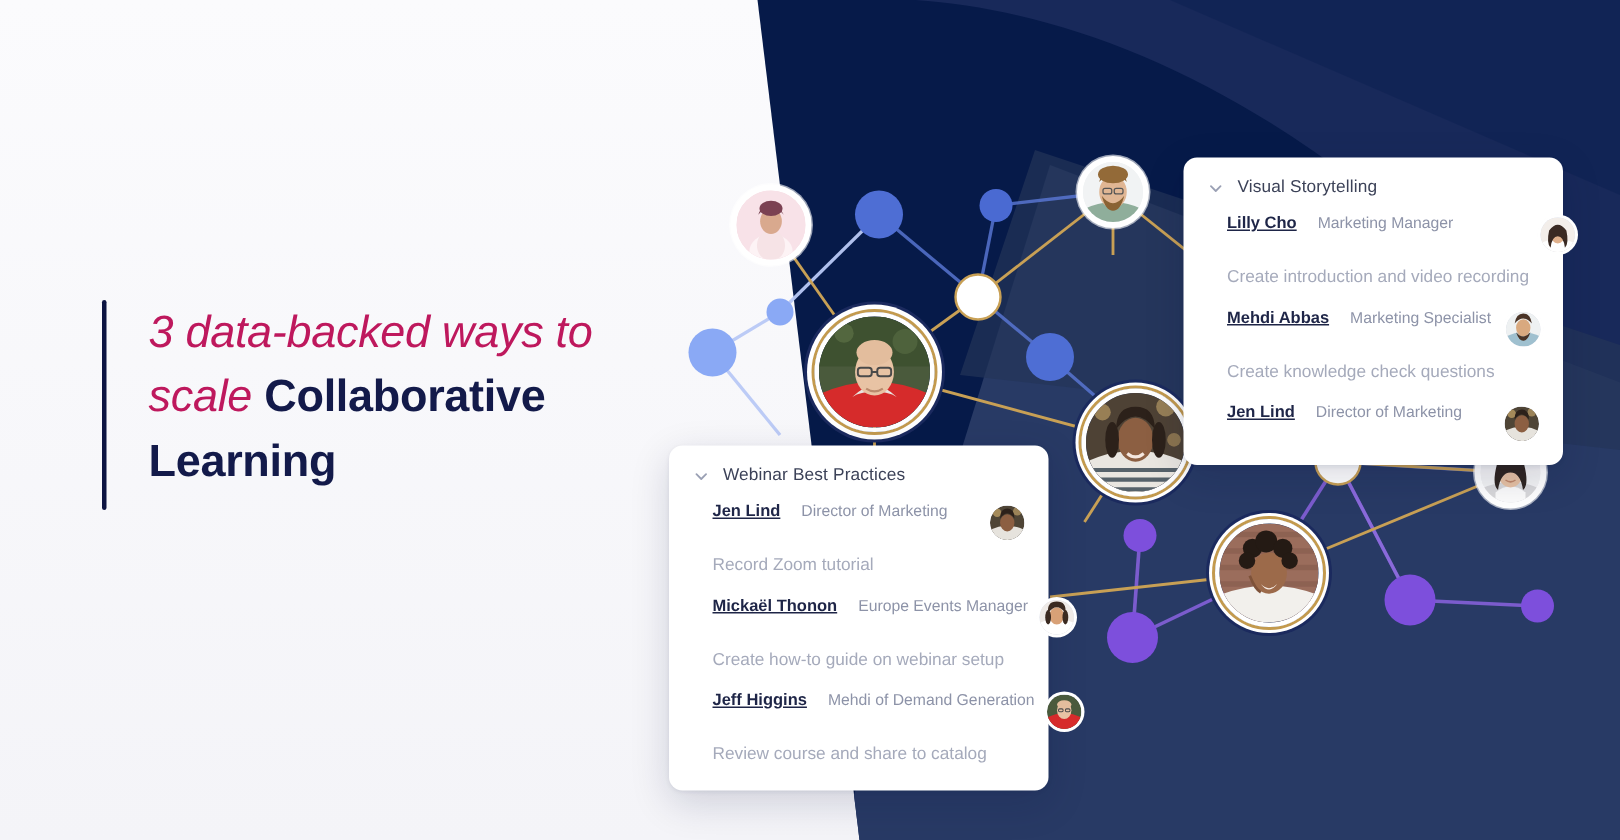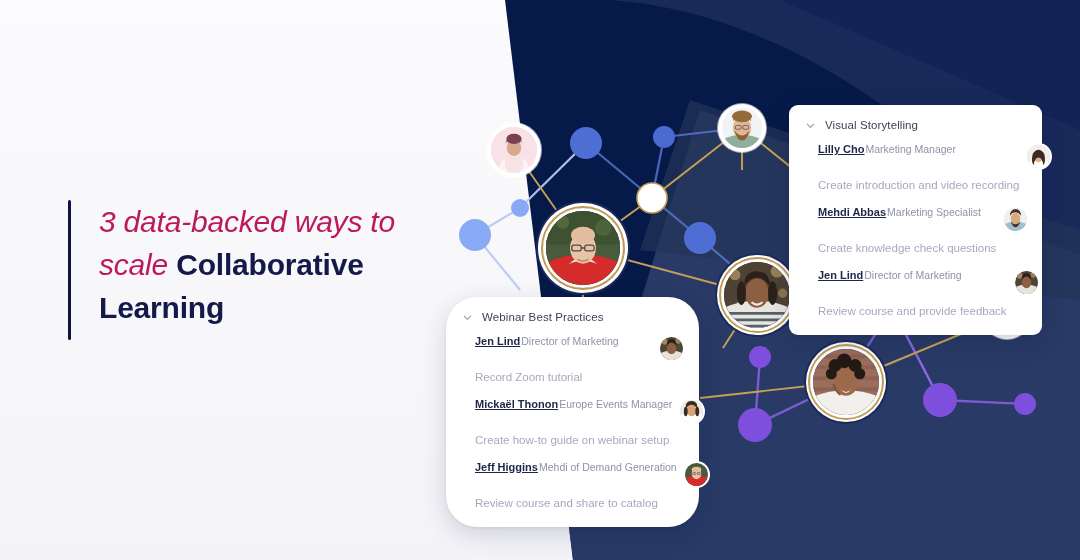--- a/index.html
+++ b/index.html
@@ -56,21 +56,21 @@
     padding:14px 16px 16px 16px;
   }
   .card-head { display:flex; align-items:center; gap:9px; margin-bottom:11px; }
   .chev { width:11px; height:11px; flex:0 0 11px; display:block; }
   .card-title { font-size:11.5px; color:#3c4258; letter-spacing:.1px; }
   .row { display:flex; align-items:flex-start; margin-bottom:12px; }
   .row:last-child { margin-bottom:0; }
   .row-txt { flex:1 1 auto; padding-left:13px; }
   .row-line1 { font-size:11px; line-height:15px; white-space:nowrap; }
   .row-name { font-weight:700; color:#1e2547;text-decoration:underline; }
-  .row-role { font-weight:400; color:#8d93a8; margin-left:1px; font-size:10.5px; }
+  .row-role { font-weight:400; color:#8d93a8; margin-left:14px; font-size:10.5px; }
   .row-line2 { font-size:11.5px; line-height:16px; color:#a5aabb; white-space:nowrap;margin-top:20px; }
   .row-av {
     flex:0 0 23px; width:23px; height:23px; border-radius:50%;
     margin-left:8px; margin-top:3px; overflow:hidden;
     box-shadow:0 0 0 2px #ffffff, 0 0 2px rgba(0,0,0,.25);
     background:#dcdfe8;
   }
   .av-hold { position:relative; width:100%; height:100%; border-radius:50%; overflow:hidden; }
 </style>
 </head>
@@ -310,38 +310,37 @@
             <path d="M6 8 q6 -7 12 0 q-1 -7 -6 -7 q-5 0 -6 7z" fill="#4a3326"></path>
             <path d="M7 14 q5 6 10 0 q-2 6 -5 6 q-3 0 -5 -6z" fill="#4a3326"></path>
           </svg>
         </div>
       </div>
     </div>
 
     <div class="row">
       <div class="row-txt">
         <div class="row-line1"><span class="row-name">Jen Lind</span><span class="row-role">Director of Marketing</span></div>
-        <div class="row-line2">Review course and provide feedback</div>
       </div>
       <div class="row-av">
         <div class="av-hold">
           <svg viewBox="0 0 24 24" style="width:100%;height:100%;display:block">
             <rect width="24" height="24" fill="#4f4536"></rect>
             <circle cx="5" cy="5" r="3" fill="#c9a86a" opacity=".7"></circle>
             <circle cx="19" cy="4" r="3" fill="#cfae70" opacity=".6"></circle>
             <path d="M0 17 q12 -6 24 0 L24 24 L0 24 Z" fill="#e6e3dd"></path>
             <ellipse cx="12" cy="12" rx="5" ry="6" fill="#8c5f42"></ellipse>
             <path d="M7 9 q5 -7 10 0 q0 -7 -5 -7 q-5 0 -5 7z" fill="#2c211a"></path>
           </svg>
         </div>
       </div>
     </div>
   </div>
 
-  <div class="card" style="left:446px; top:297px; width:253px;border-radius:31px;">
+  <div class="card" style="left:446px; top:297px; width:253px;">
     <div class="card-head">
       <svg class="chev" viewBox="0 0 12 12">
         <path d="M2.5 4.5 L6 8 L9.5 4.5" fill="none" stroke="#9aa0b4" stroke-width="1.3" stroke-linecap="round" stroke-linejoin="round"></path>
       </svg>
       <span class="card-title">Webinar Best Practices</span>
     </div>
 
     <div class="row">
       <div class="row-txt">
         <div class="row-line1"><span class="row-name">Jen Lind</span><span class="row-role">Director of Marketing</span></div>

